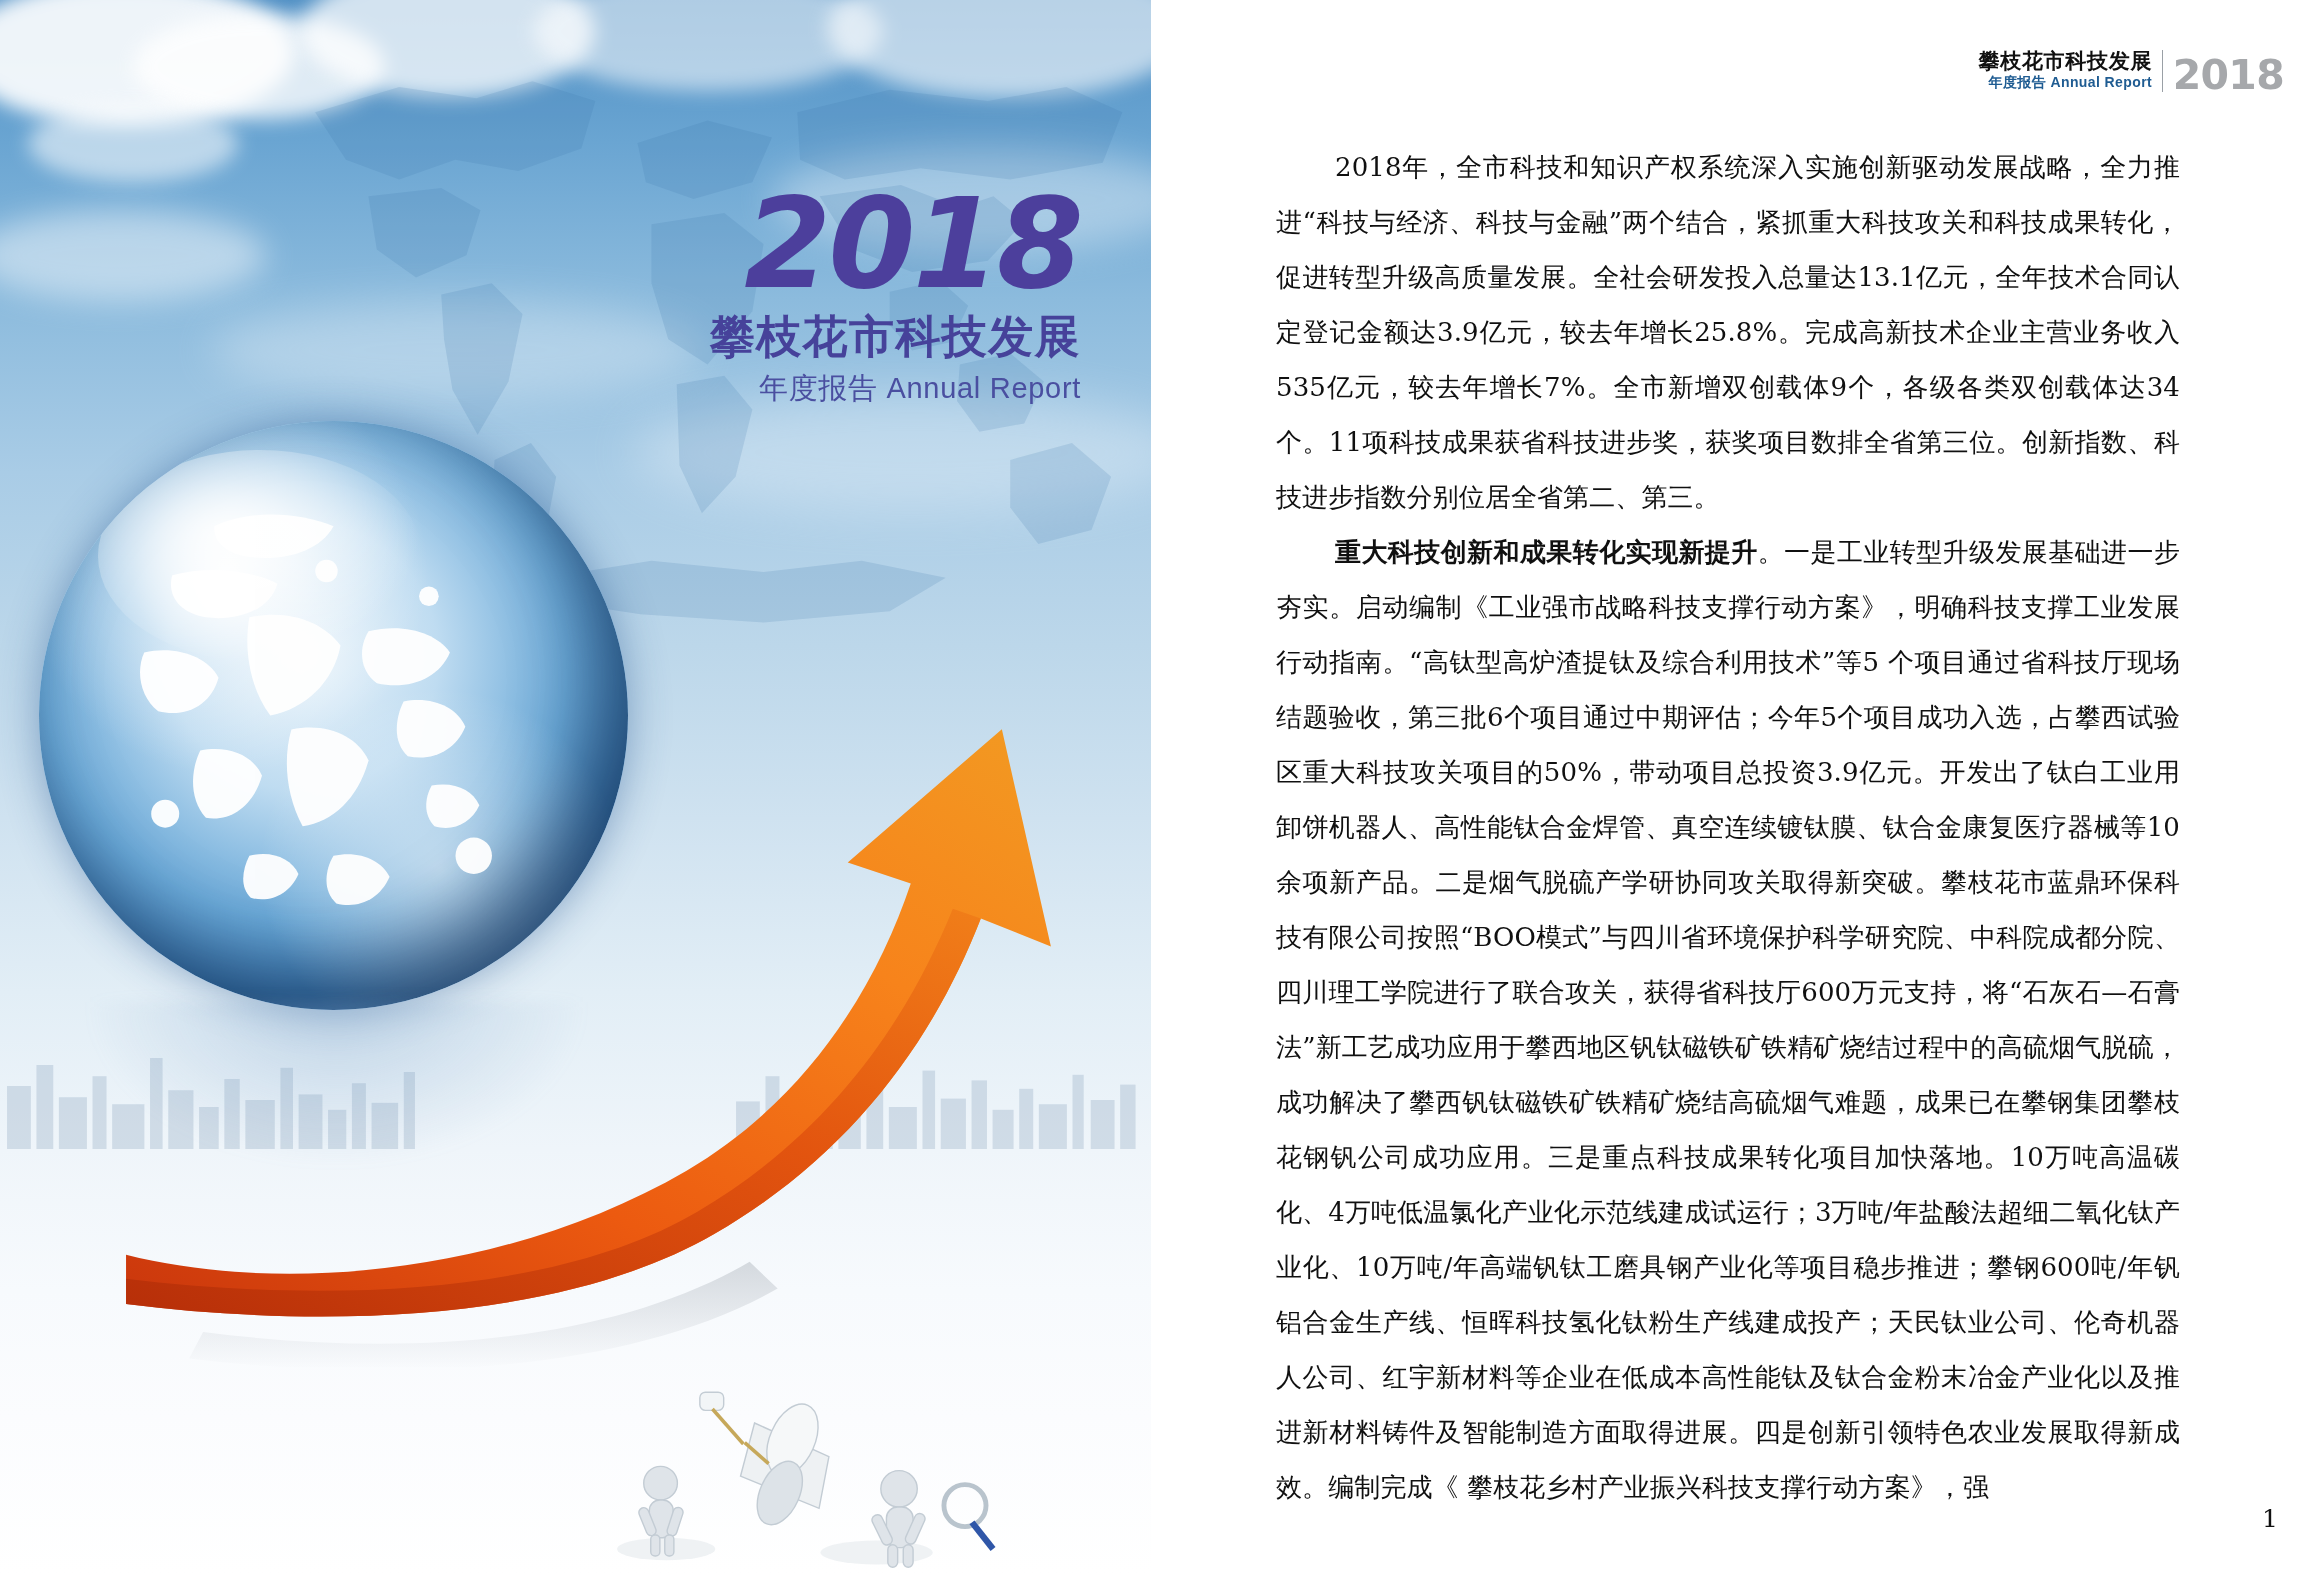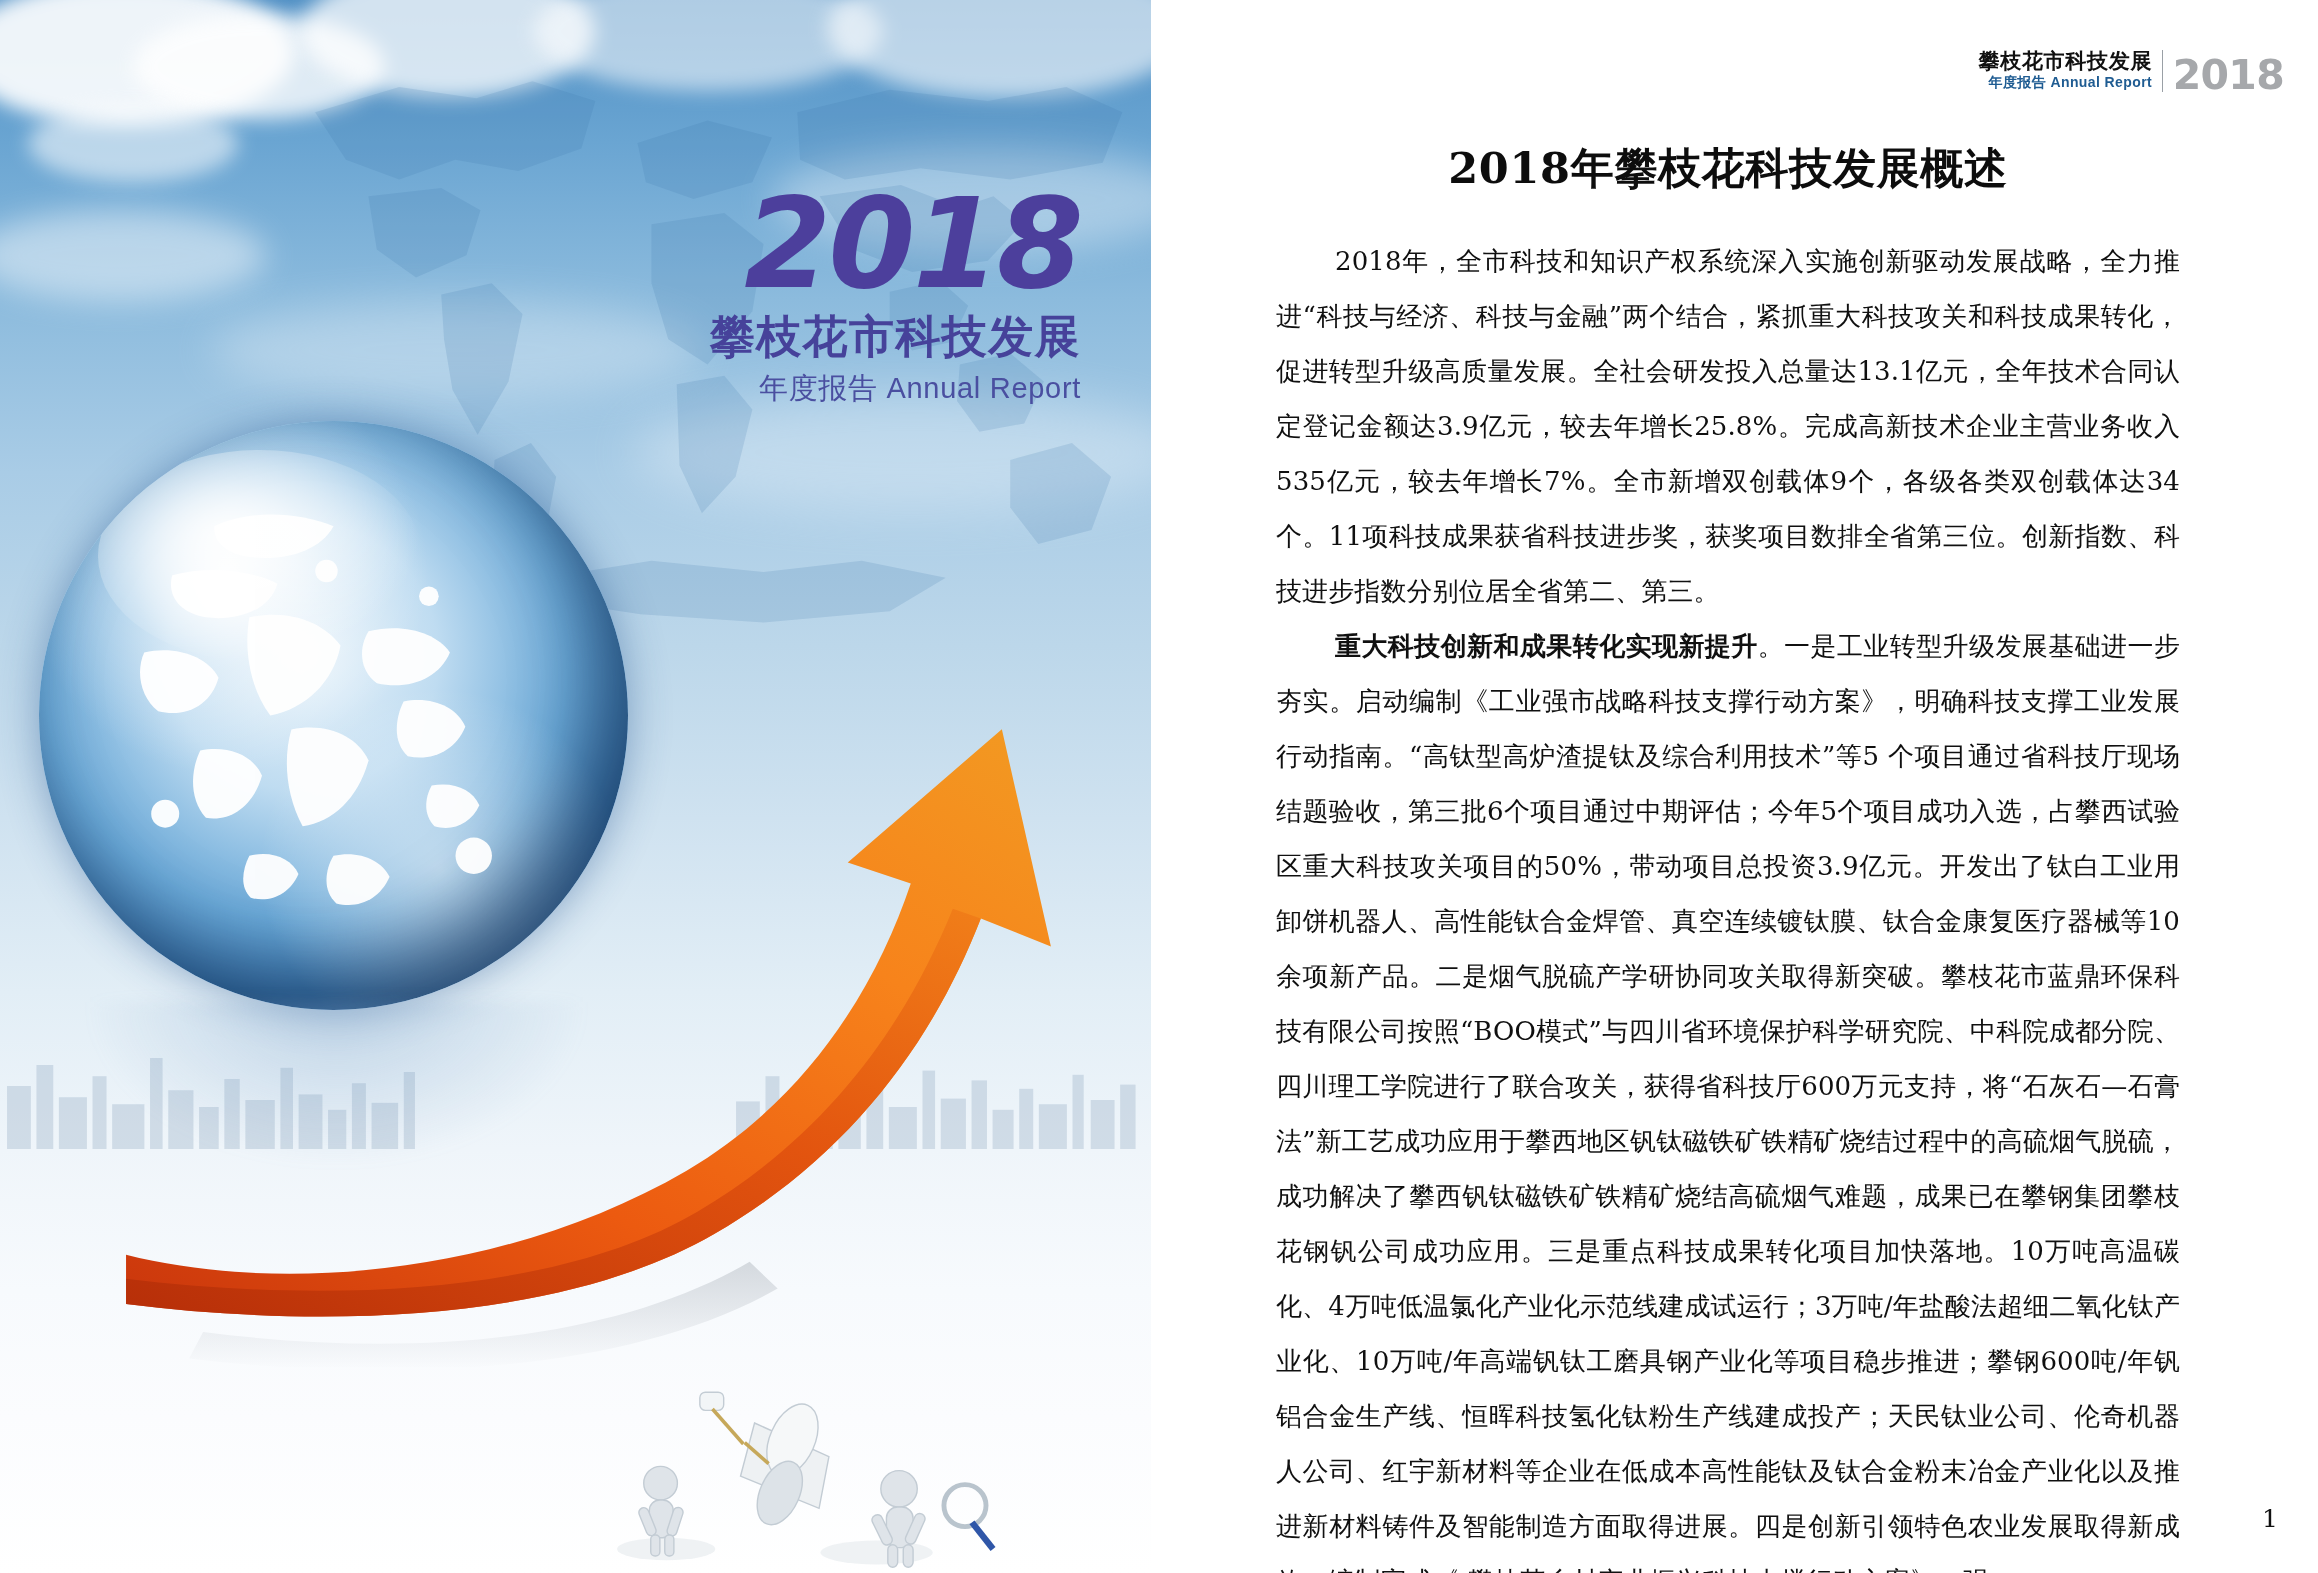--- a/index.html
+++ b/index.html
@@ -327,21 +327,20 @@
 
     <div class="page-header">
       <div class="hdr-left">
         <div class="hdr-cn">攀枝花市科技发展</div>
         <div class="hdr-en">年度报告 Annual Report</div>
       </div>
       <div class="hdr-year">2018</div>
     </div>
 
     <div class="article">
-      <h1 class="article-title">2018年攀枝花科技发展概述</h1>
 
       <p class="para">2018年，全市科技和知识产权系统深入实施创新驱动发展战略，全力推进“科技与经济、科技与金融”两个结合，紧抓重大科技攻关和科技成果转化，促进转型升级高质量发展。全社会研发投入总量达13.1亿元，全年技术合同认定登记金额达3.9亿元，较去年增长25.8%。完成高新技术企业主营业务收入535亿元，较去年增长7%。全市新增双创载体9个，各级各类双创载体达34个。11项科技成果获省科技进步奖，获奖项目数排全省第三位。创新指数、科技进步指数分别位居全省第二、第三。</p>
 
       <p class="para"><b>重大科技创新和成果转化实现新提升</b><span>。一是工业转型升级发展基础进一步夯实。启动编制《工业强市战略科技支撑行动方案》，明确科技支撑工业发展行动指南。“高钛型高炉渣提钛及综合利用技术”等5 个项目通过省科技厅现场结题验收，第三批6个项目通过中期评估；今年5个项目成功入选，占攀西试验区重大科技攻关项目的50%，带动项目总投资3.9亿元。开发出了钛白工业用卸饼机器人、高性能钛合金焊管、真空连续镀钛膜、钛合金康复医疗器械等10余项新产品。二是烟气脱硫产学研协同攻关取得新突破。攀枝花市蓝鼎环保科技有限公司按照“BOO模式”与四川省环境保护科学研究院、中科院成都分院、四川理工学院进行了联合攻关，获得省科技厅600万元支持，将“石灰石—石膏法”新工艺成功应用于攀西地区钒钛磁铁矿铁精矿烧结过程中的高硫烟气脱硫，成功解决了攀西钒钛磁铁矿铁精矿烧结高硫烟气难题，成果已在攀钢集团攀枝花钢钒公司成功应用。三是重点科技成果转化项目加快落地。10万吨高温碳化、4万吨低温氯化产业化示范线建成试运行；3万吨/年盐酸法超细二氧化钛产业化、10万吨/年高端钒钛工磨具钢产业化等项目稳步推进；攀钢600吨/年钒铝合金生产线、恒晖科技氢化钛粉生产线建成投产；天民钛业公司、伦奇机器人公司、红宇新材料等企业在低成本高性能钛及钛合金粉末冶金产业化以及推进新材料铸件及智能制造方面取得进展。四是创新引领特色农业发展取得新成效。编制完成《 攀枝花乡村产业振兴科技支撑行动方案》，强</span></p>
     </div>
 
     <div class="page-number">1</div>
   </div>
 
 </div>

